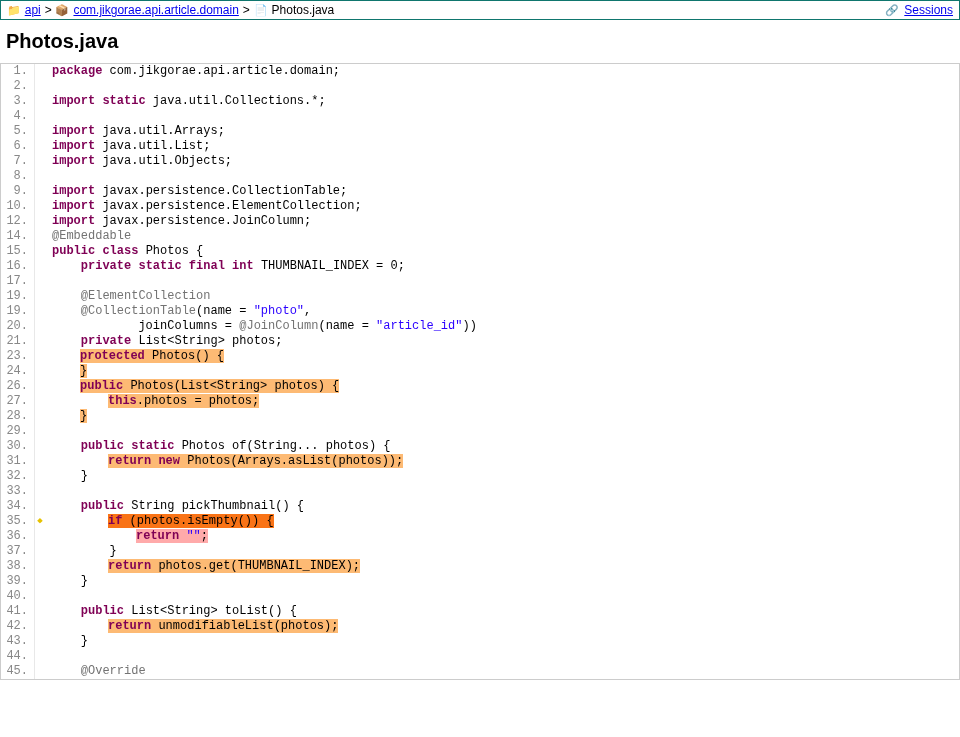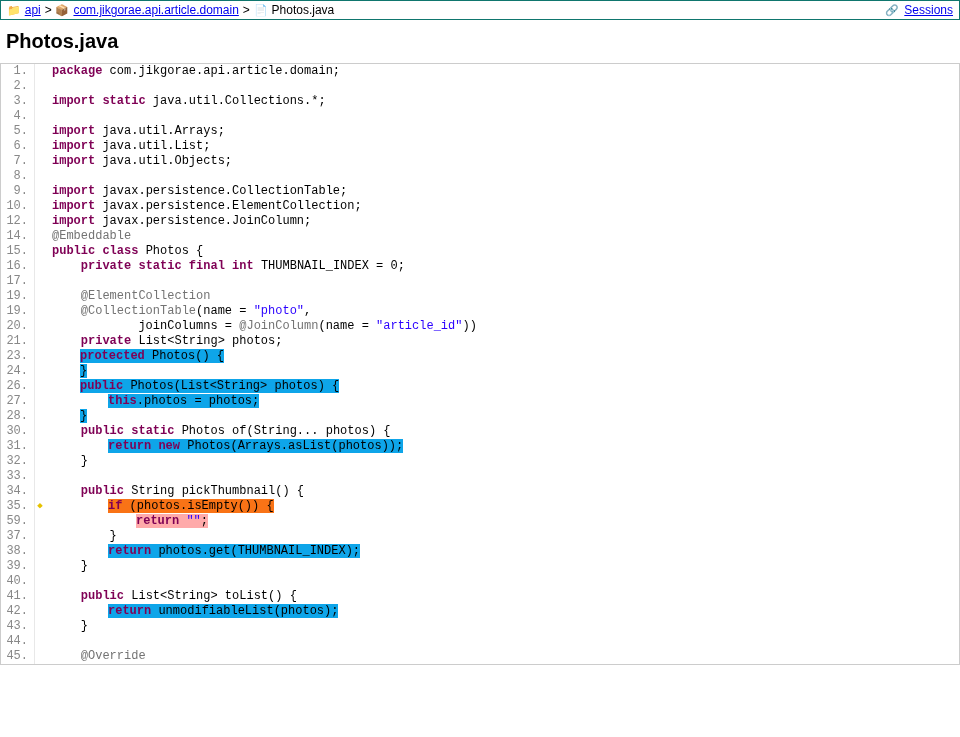--- a/index.html
+++ b/index.html
@@ -16,21 +16,21 @@
   .sessions a { color: #0000EE; text-decoration: underline; }
   .sessions-icon::before { content: "🔗"; font-size: 11px; }
   h1 { font-size: 20px; font-weight: bold; margin: 10px 6px; }
   .code-block { border: 1px solid #ccc; font-family: 'Consolas', 'Monaco', 'Courier New', monospace; font-size: 12px; }
   .code-line { display: flex; align-items: stretch; line-height: 15px; }
   .gutter { width: 34px; text-align: right; padding-right: 6px; color: #888; border-right: 1px solid #e8e8e8; background: #fff; flex-shrink: 0; user-select: none; }
   .marker { width: 10px; flex-shrink: 0; text-align: center; font-size: 9px; }
   .marker.yellow::before { content: "◆"; color: #e6c200; }
   .indent-pad { flex-shrink: 0; }
   .code-text { white-space: pre; flex: 1; padding-left: 7px; }
-  .bg-green { background: #0ea5e9; text-align: center; }
+  .bg-green { background: #fdba74; text-align: center; }
   .bg-red { background: #ffaaaa; }
   .bg-yellow { background: #f97316; }
   .kw { color: #7f0055; font-weight: bold; }
   .ann { color: #737373; }
   .str { color: #2a00ff; }
 </style>
 </head>
 <body>
 
 <div class="breadcrumb-bar">
@@ -172,20 +172,25 @@
       <div class="indent-pad" style="width: 56px;"></div>
       <div class="code-text"><span class="bg-green"><span class="kw">this</span>.photos = photos;</span></div>
     </div>
     <div class="code-line">
       <div class="gutter">28.</div>
       <div class="marker"></div>
       <div class="indent-pad" style="width: 28px;"></div>
       <div class="code-text"><span class="bg-green">}</span></div>
     </div>
     <div class="code-line">
+      <div class="gutter">29.</div>
+      <div class="marker"></div>
+      <div class="code-text"></div>
+    </div>
+    <div class="code-line">
       <div class="gutter">30.</div>
       <div class="marker"></div>
       <div class="code-text">    <span class="kw">public</span> <span class="kw">static</span> Photos of(String... photos) {</div>
     </div>
     <div class="code-line">
       <div class="gutter">31.</div>
       <div class="marker"></div>
       <div class="indent-pad" style="width: 56px;"></div>
       <div class="code-text"><span class="bg-green"><span class="kw">return</span> <span class="kw">new</span> Photos(Arrays.asList(photos));</span></div>
     </div>
@@ -204,21 +209,21 @@
       <div class="marker"></div>
       <div class="code-text">    <span class="kw">public</span> String pickThumbnail() {</div>
     </div>
     <div class="code-line">
       <div class="gutter">35.</div>
       <div class="marker yellow"></div>
       <div class="indent-pad" style="width: 56px;"></div>
       <div class="code-text"><span class="bg-yellow"><span class="kw">if</span> (photos.isEmpty()) {</span></div>
     </div>
     <div class="code-line">
-      <div class="gutter">59.</div>
+      <div class="gutter">36.</div>
       <div class="marker"></div>
       <div class="indent-pad" style="width: 84px;"></div>
       <div class="code-text"><span class="bg-red"><span class="kw">return</span> <span class="str">""</span>;</span></div>
     </div>
     <div class="code-line">
       <div class="gutter">37.</div>
       <div class="marker"></div>
       <div class="code-text">        }</div>
     </div>
     <div class="code-line">

